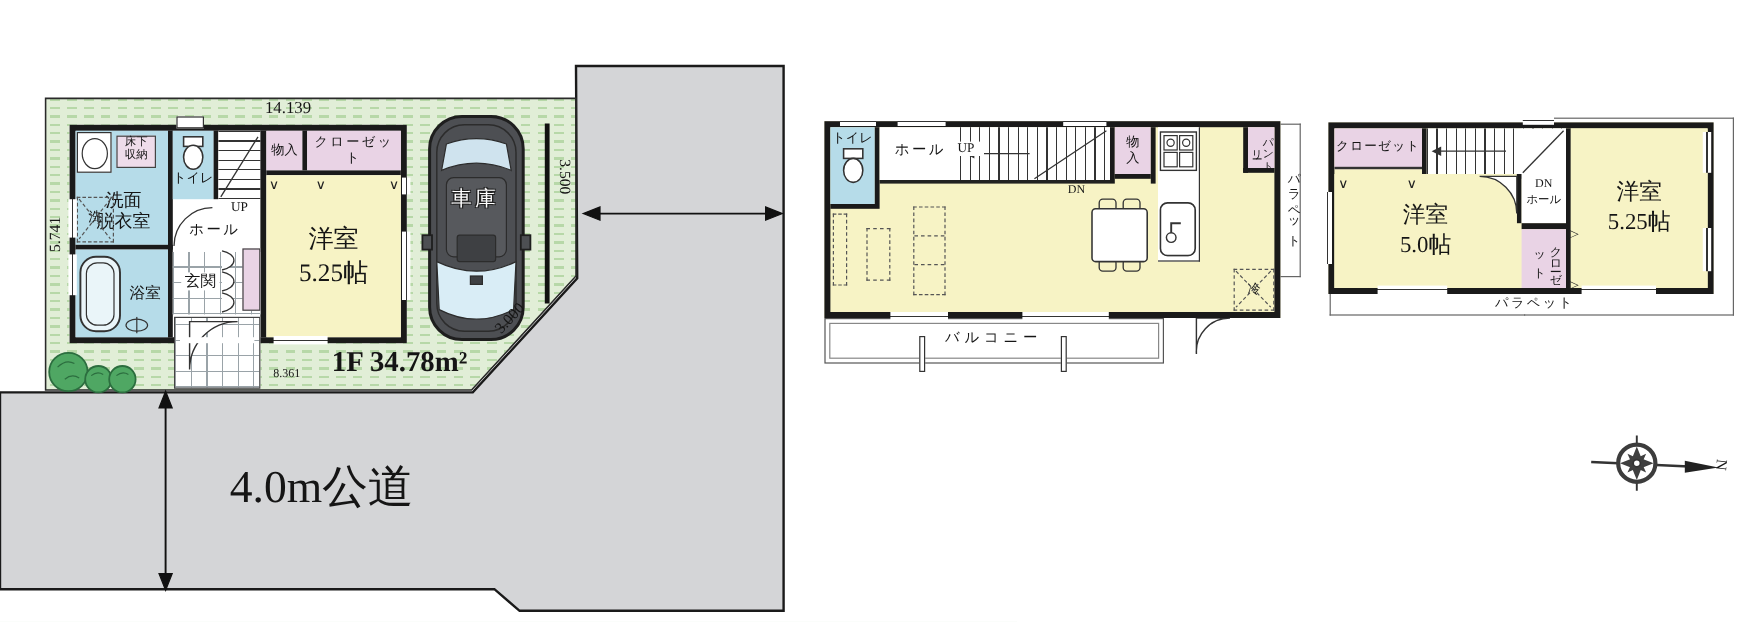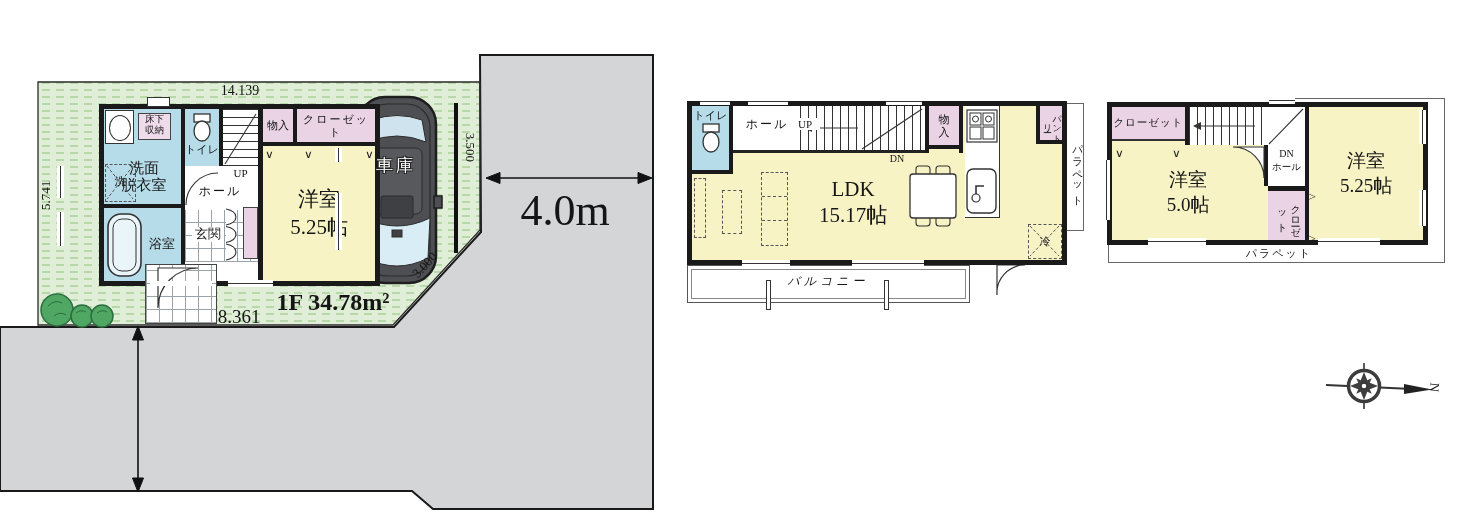--- a/index.html
+++ b/index.html
@@ -79,29 +79,29 @@
       <polygon points="1404,384 1432,389.5 1404,394" fill="#222"></polygon>
       <line x1="1364" y1="363" x2="1364" y2="409" stroke="#333" stroke-width="1.6"></line>
       <circle cx="1364" cy="386" r="15.5" fill="#fff" stroke="#3c3c3c" stroke-width="3.5"></circle>
       <polygon points="1364,372 1368,382 1378,386 1368,390 1364,400 1360,390 1350,386 1360,382" fill="#3f3f3f"></polygon>
       <polygon points="1364,375 1367,383 1375,386 1367,389 1364,397 1361,389 1353,386 1361,383" fill="#3f3f3f" transform="rotate(45 1364 386)"></polygon>
       <circle cx="1364" cy="386" r="3" fill="#fff" stroke="#333" stroke-width="1.4"></circle>
     </g>
   </svg>
   <div class="lbl" style="left:1424px;top:380px;width:20px;font-size:13px;transform:rotate(96deg);">N</div>
 
-  <div class="lbl" style="left:498px;top:186px;width:134px;font-size:44px;">4.0m</div>
+  <div class="lbl" style="left:148px;top:385px;width:240px;font-size:38px;">4.0m公道</div>
 
   <div class="lbl" style="left:208px;top:83px;width:64px;font-size:14px;">14.139</div>
   <div class="lbl" style="left:21px;top:188px;width:50px;font-size:13px;transform:rotate(-90deg);">5.741</div>
-  <div class="lbl" style="left:213px;top:306px;width:52px;font-size:19px;">8.361</div>
+  <div class="lbl" style="left:213px;top:306px;width:52px;font-size:10px;">8.361</div>
   <div class="lbl" style="left:445px;top:140px;width:50px;font-size:13px;transform:rotate(90deg);">3.500</div>
   <div class="lbl" style="left:398px;top:258px;width:54px;font-size:13px;transform:rotate(-47deg);">3.000</div>
 
-  <div class="bldg" style="left:58px;top:104px;width:281px;height:182px;margin-left:41px;">
+  <div class="bldg" style="left:58px;top:104px;width:281px;height:182px;">
 
     <div class="room blue" style="left:0;top:0;width:77px;height:95px;"></div>
     <div class="abs" style="left:1px;top:1px;width:29px;height:34px;background:#fff;border:1px solid #333;box-sizing:border-box;">
       <div style="position:absolute;left:3px;top:4px;width:20px;height:24px;border:1.5px solid #333;border-radius:50%;"></div>
     </div>
     <div class="lbl" style="left:34px;top:4px;width:33px;height:27px;font-size:9.5px;background:#eedcea;border:1px solid #444;box-sizing:border-box;">床下
 収納</div>
     <div class="lbl" style="left:4px;top:51px;width:72px;font-size:15px;">洗面
 脱衣室</div>
     <div class="dash" style="left:1px;top:55px;width:31px;height:38px;">
@@ -188,21 +188,21 @@
   <div class="abs" style="left:147px;top:97px;width:23px;height:10px;background:#fff;border:1px solid #333;box-sizing:border-box;"></div>
 
   <div class="lbl" style="left:366px;top:156px;width:60px;font-size:17px;letter-spacing:3px;color:#fff;
               text-shadow:-1px -1px 0 #222,1px -1px 0 #222,-1px 1px 0 #222,1px 1px 0 #222;">車庫</div>
 
   <div class="lbl" style="left:268px;top:289px;width:130px;font-size:24px;font-weight:600;">1F 34.78m²</div>
 
   <div class="abs" style="left:1067px;top:103px;width:17px;height:128px;border:1px solid #666;border-left:none;box-sizing:border-box;"></div>
   <div class="lbl vtext" style="left:1068px;top:133px;width:15px;height:72px;font-size:10.5px;">パラペット</div>
 
-  <div class="dbl" style="left:687px;top:265px;width:283px;height:38px;font-style:italic;">
+  <div class="dbl" style="left:687px;top:265px;width:283px;height:38px;">
     <div class="abs" style="left:3px;top:3px;right:3px;bottom:3px;border:1px solid #888;"></div>
     <div class="lbl" style="left:90px;top:9px;width:100px;font-size:12px;letter-spacing:4px;background:transparent;">バルコニー</div>
   </div>
   <div class="abs" style="left:766px;top:280px;width:5px;height:30px;background:#fff;border:1px solid #333;box-sizing:border-box;"></div>
   <div class="abs" style="left:884px;top:280px;width:5px;height:30px;background:#fff;border:1px solid #333;box-sizing:border-box;"></div>
   <svg class="abs" style="left:995px;top:265px;" width="34" height="34">
     <path d="M2,0 L2,30 A28,28 0 0 1 30,0 Z" fill="#fff" stroke="#333" stroke-width="1.2"></path>
   </svg>
 
   <div class="bldg yellow" style="left:687px;top:101px;width:380px;height:164px;background:#f7f3c5;">
@@ -254,22 +254,20 @@
         <path d="M10,26 v-8 h8" fill="none" stroke="#333" stroke-width="1.6"></path>
       </svg>
     </div>
 
     <div class="wall" style="left:344px;top:0;width:4px;height:38px;"></div>
     <div class="abs pink" style="left:348px;top:0;width:22px;height:34px;">
       <div class="lbl vtext" style="left:1px;top:1px;width:20px;height:32px;font-size:9px;line-height:1.05;letter-spacing:0;">パントリー</div>
     </div>
     <div class="wall" style="left:344px;top:34px;width:26px;height:4px;"></div>
 
-    <div class="lbl" style="left:96px;top:70px;width:130px;font-size:21px;line-height:1.25;">LDK
-15.17帖</div>
 
     <div class="dash" style="left:2px;top:72px;width:12px;height:60px;"></div>
     <div class="dash" style="left:30px;top:84px;width:20px;height:44px;"></div>
     <div class="dash" style="left:69px;top:66px;width:27px;height:74px;">
       <div style="position:absolute;left:0;right:0;top:23px;border-top:1.5px dashed #555;"></div>
       <div style="position:absolute;left:0;right:0;top:47px;border-top:1.5px dashed #555;"></div>
     </div>
     <svg class="abs" style="left:210px;top:58px;" width="62" height="64" viewBox="0 0 62 64">
       <rect x="14" y="2" width="14" height="10" rx="3" fill="#f7f3c5" stroke="#333" stroke-width="1.1"></rect>
       <rect x="34" y="2" width="14" height="10" rx="3" fill="#f7f3c5" stroke="#333" stroke-width="1.1"></rect>

